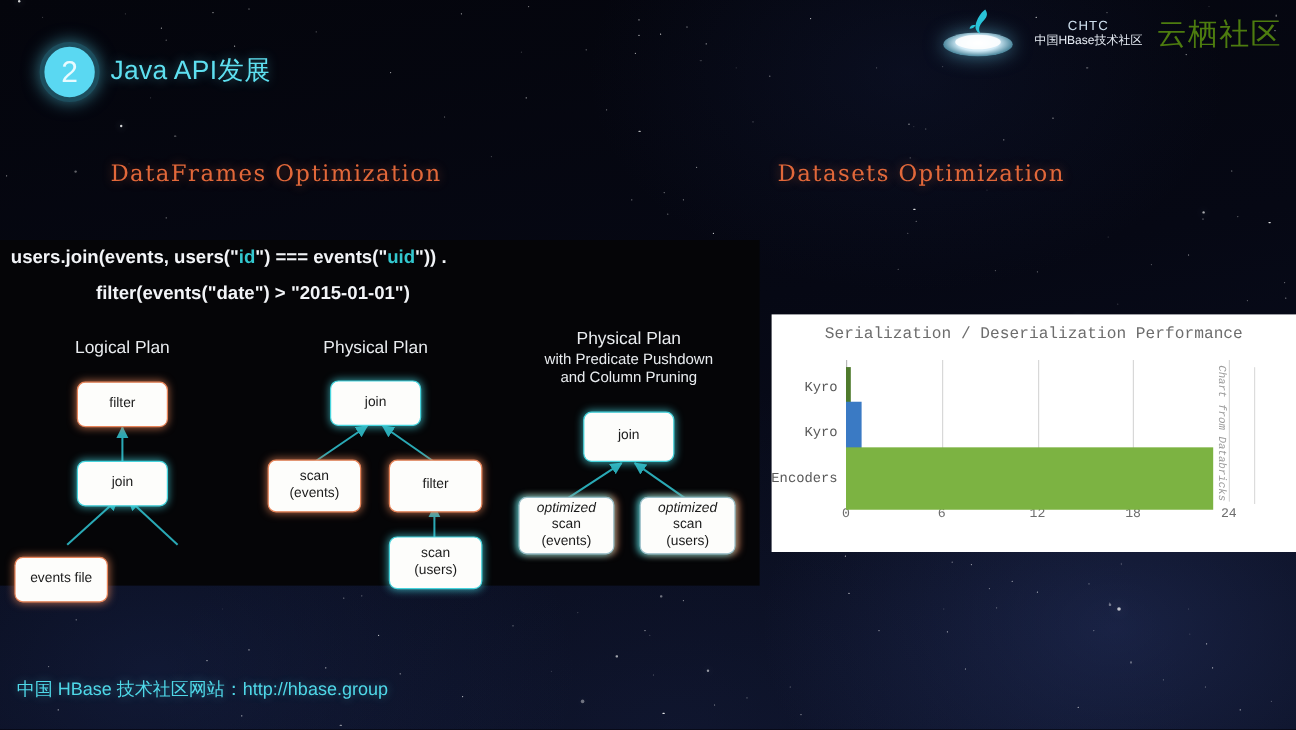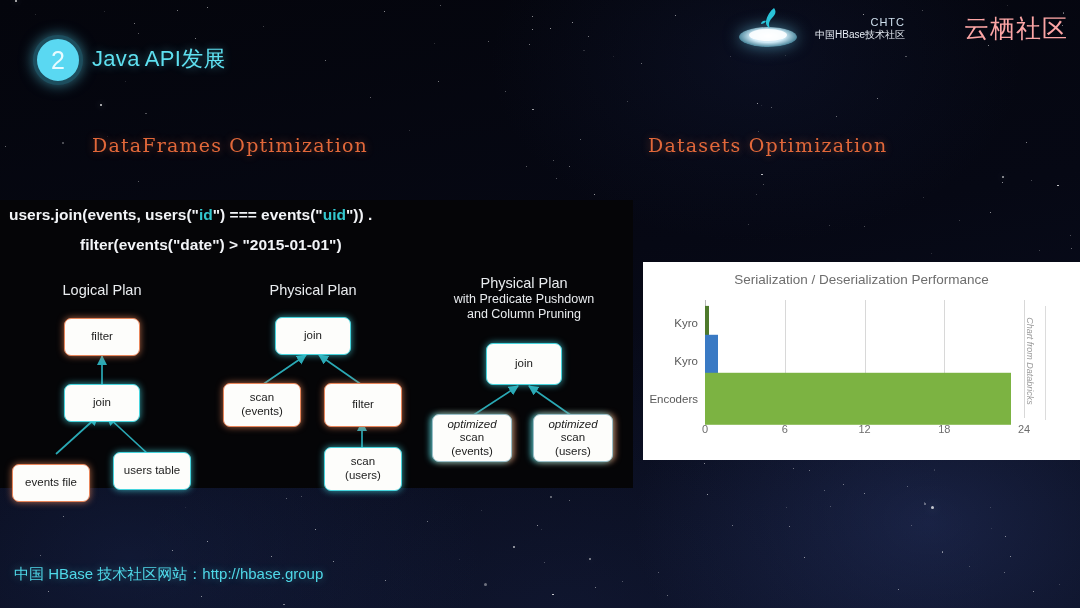--- a/index.html
+++ b/index.html
@@ -55,24 +55,24 @@
     background: radial-gradient(ellipse at 50% 45%, #ffffff 0%, #cfe9f5 42%, #2a6d85 78%, rgba(20,60,80,0) 100%);
     box-shadow: 0 0 16px rgba(110,210,240,.55);
   }
   .brand-mark .disc2 {
     position: absolute; left: 16px; bottom: 10px; width: 38px; height: 12px;
     border-radius: 50%; background: rgba(255,255,255,.85);
   }
   .brand-mark .fish {
     position: absolute; left: 27px; top: 2px; width: 22px; height: 24px;
   }
-  .brand-cn { text-align: right; line-height: 1.15; }
+  .brand-cn { text-align: center; line-height: 1.15; }
   .brand-cn .c1 { font-size: 11px; color: #cfe0ee; letter-spacing: 1px; }
   .brand-cn .c2 { font-size: 10px; color: #e8eef6; }
-  .brand-yq { font-size: 25px; color: #fca5a5; letter-spacing: 1px; font-weight: 400; padding-right: 4px; margin-left: 47px; }
+  .brand-yq { font-size: 25px; color: #4d7c0f; letter-spacing: 1px; font-weight: 400; padding-right: 4px; }
 
   
   .sec-cap {
     position: absolute;
     font-family: "DejaVu Serif", "Liberation Serif", serif;
     font-size: 19px; letter-spacing: 1.2px;
     color: #e2683a;
     text-shadow: 0 0 9px rgba(226,104,58,.45);
   }
   #cap-left  { left: 92px;  top: 134px; }
@@ -110,20 +110,21 @@
   .node.teal   { border: 1.6px solid #46d4dd; box-shadow: 0 0 7px rgba(70,212,221,.75); }
   .node.both   { border: 1.6px solid #9bbfc9; box-shadow: -2px 0 6px rgba(70,212,221,.8), 2px 0 6px rgba(232,133,90,.8); }
   .node em { font-style: italic; }
 
   .arrows { position: absolute; inset: 0; pointer-events: none; }
 
   
   .chart-card {
     position: absolute; left: 643px; top: 262px; width: 437px; height: 198px;
     background: #ffffff;
+    font-family: Liberation Mono, monospace;
   }
   .chart-title {
     position: absolute; left: 0; right: 0; top: 10px;
     text-align: center; color: #6d6d6d; font-size: 13.5px; font-weight: 300;
   }
   .plot { position: absolute; left: 62px; top: 42px; right: 56px; bottom: 42px; }
   .cat-label {
     position: absolute; right: calc(100% + 7px); transform: translateY(-50%);
     color: #595959; font-size: 11.5px; white-space: nowrap;
   }
@@ -434,21 +435,20 @@
 
       <path d="M472,216 L518,186"></path>
       <path d="M572,216 L529,186"></path>
     </g>
   </svg>
 
   <div class="col-title" style="left:42px; top:82px; width:120px;">Logical Plan</div>
   <div class="node orange" style="left:64px; top:118px; width:76px; height:38px;">filter</div>
   <div class="node teal" style="left:64px; top:184px; width:76px; height:38px;">join</div>
   <div class="node orange" style="left:12px; top:264px; width:78px; height:38px;">events file</div>
-  <div class="node teal" style="left:113px; top:252px; width:78px; height:38px;">users table</div>
 
   <div class="col-title" style="left:253px; top:82px; width:120px;">Physical Plan</div>
   <div class="node teal" style="left:275px; top:117px; width:76px; height:38px;">join</div>
   <div class="node orange" style="left:223px; top:183px; width:78px; height:44px; flex-direction:column;">
     <span>scan</span>
     <span>(events)</span>
   </div>
   <div class="node orange" style="left:324px; top:183px; width:78px; height:44px;">filter</div>
   <div class="node teal" style="left:324px; top:247px; width:78px; height:44px; flex-direction:column;">
     <span>scan</span>

